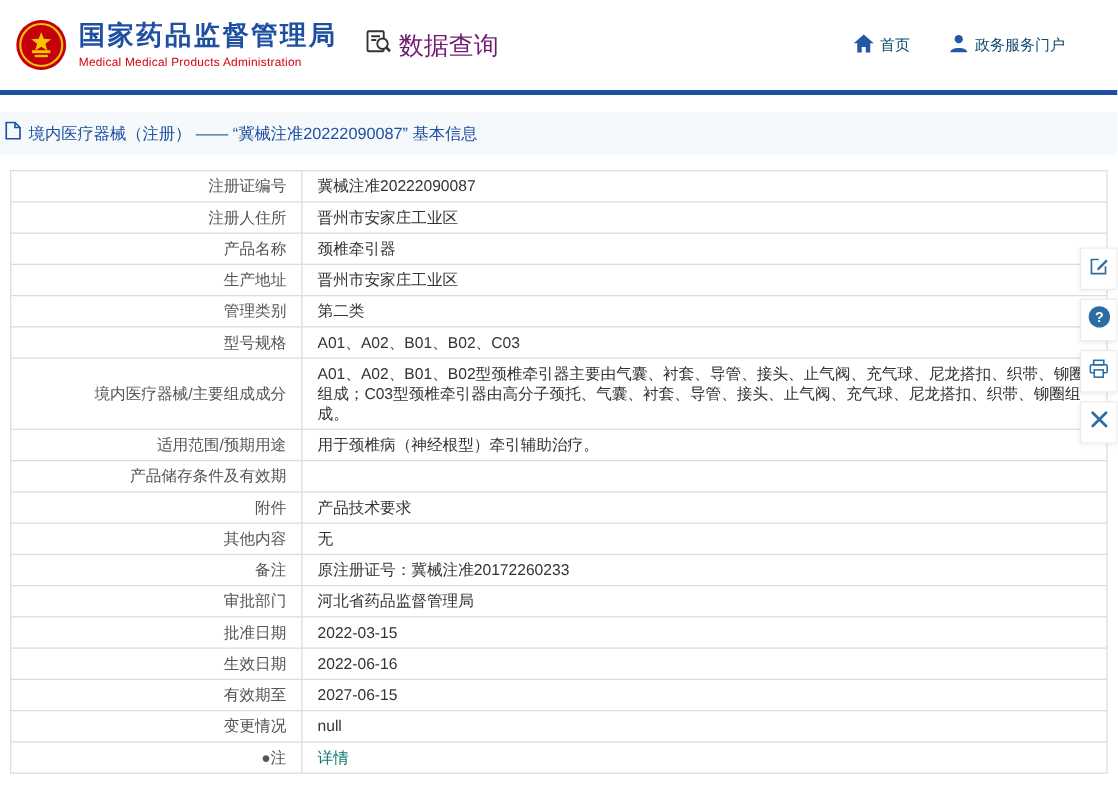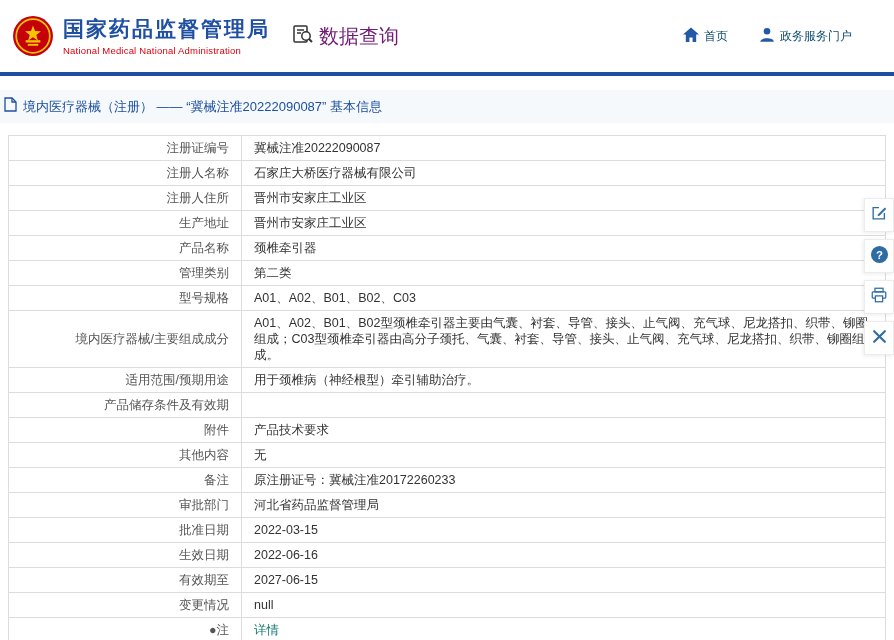--- a/index.html
+++ b/index.html
@@ -41,21 +41,21 @@
       <svg width="42" height="42" viewBox="0 0 40 40">
         <circle cx="20" cy="20" r="19" fill="#c6000b"></circle>
         <circle cx="20" cy="20" r="16" fill="none" stroke="#f5c400" stroke-width="1.6"></circle>
         <polygon fill="#f5c400" points="20,10 21.94,15.33 27.61,15.53 23.14,19.02 24.70,24.47 20,21.3 15.30,24.47 16.86,19.02 12.39,15.53 18.06,15.33"></polygon>
         <rect x="13" y="24" width="14" height="2.2" fill="#f5c400"></rect>
         <rect x="15" y="27.5" width="10" height="1.8" fill="#f5c400"></rect>
       </svg>
     </span>
     <div class="titles">
       <span class="cn">国家药品监督管理局</span>
-      <span class="en">National Medical National Administration</span>
+      <span class="en">Medical Medical Products Administration</span>
     </div>
   </div>
 
   <div class="data-query">
     <span>
       <svg width="22" height="22" viewBox="0 0 22 22" fill="none" stroke="#333" stroke-width="1.5">
         <rect x="2" y="3" width="13" height="16" rx="1"></rect>
         <line x1="5" y1="7" x2="12" y2="7"></line>
         <line x1="5" y1="10" x2="9" y2="10"></line>
         <circle cx="14" cy="13" r="4.2" fill="#fff"></circle>
@@ -97,34 +97,30 @@
 </div>
 
 <div class="table-wrap">
   <table class="info-table">
     <tbody>
         <tr>
           <th>注册证编号</th>
           <td>冀械注准20222090087</td>
         </tr>
         <tr>
-          <th>注册人名称</th>
-          <td>石家庄大桥医疗器械有限公司</td>
-        </tr>
-        <tr>
           <th>注册人住所</th>
           <td>晋州市安家庄工业区</td>
         </tr>
         <tr>
+          <th>产品名称</th>
+          <td>颈椎牵引器</td>
+        </tr>
+        <tr>
           <th>生产地址</th>
           <td>晋州市安家庄工业区</td>
-        </tr>
-        <tr>
-          <th>产品名称</th>
-          <td>颈椎牵引器</td>
         </tr>
         <tr>
           <th>管理类别</th>
           <td>第二类</td>
         </tr>
         <tr>
           <th>型号规格</th>
           <td>A01、A02、B01、B02、C03</td>
         </tr>
         <tr>

